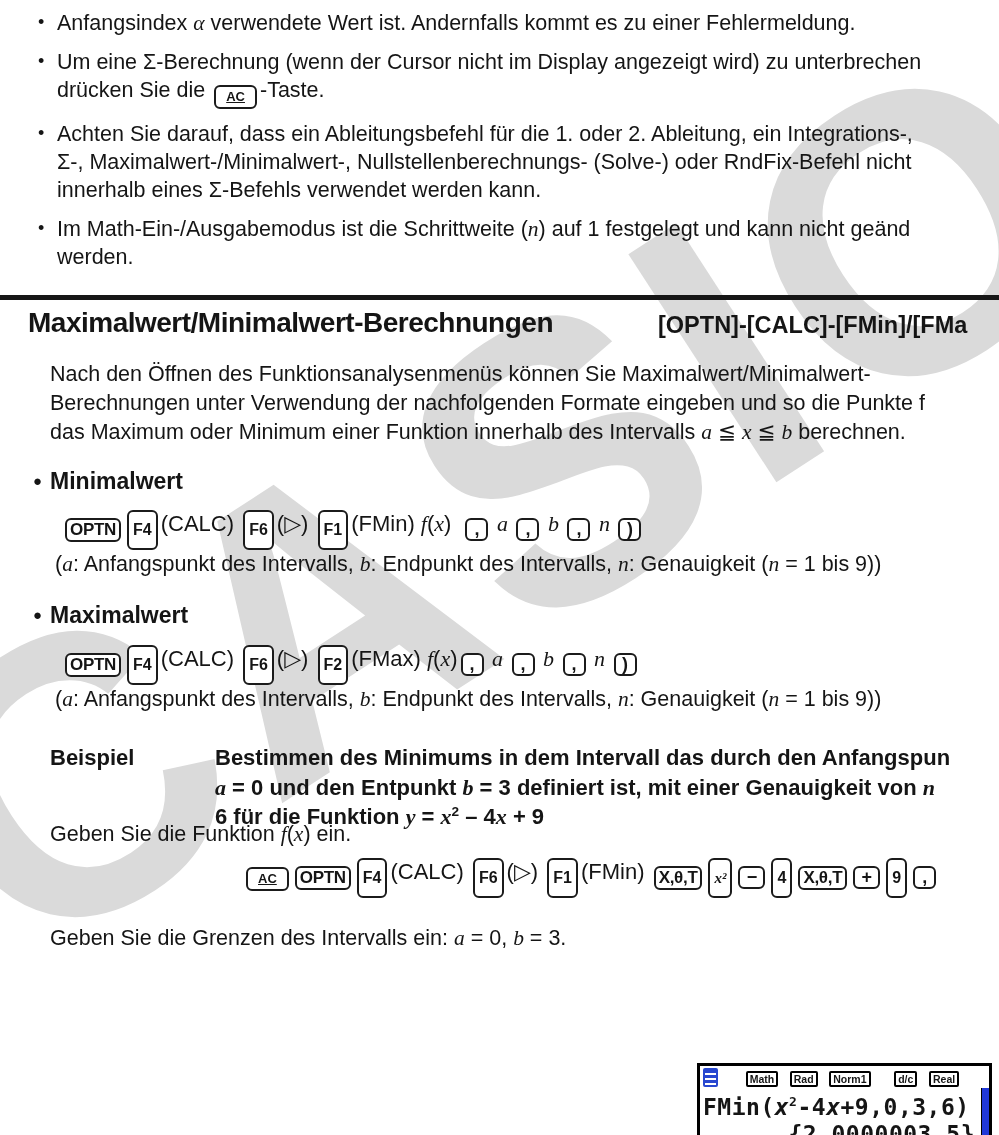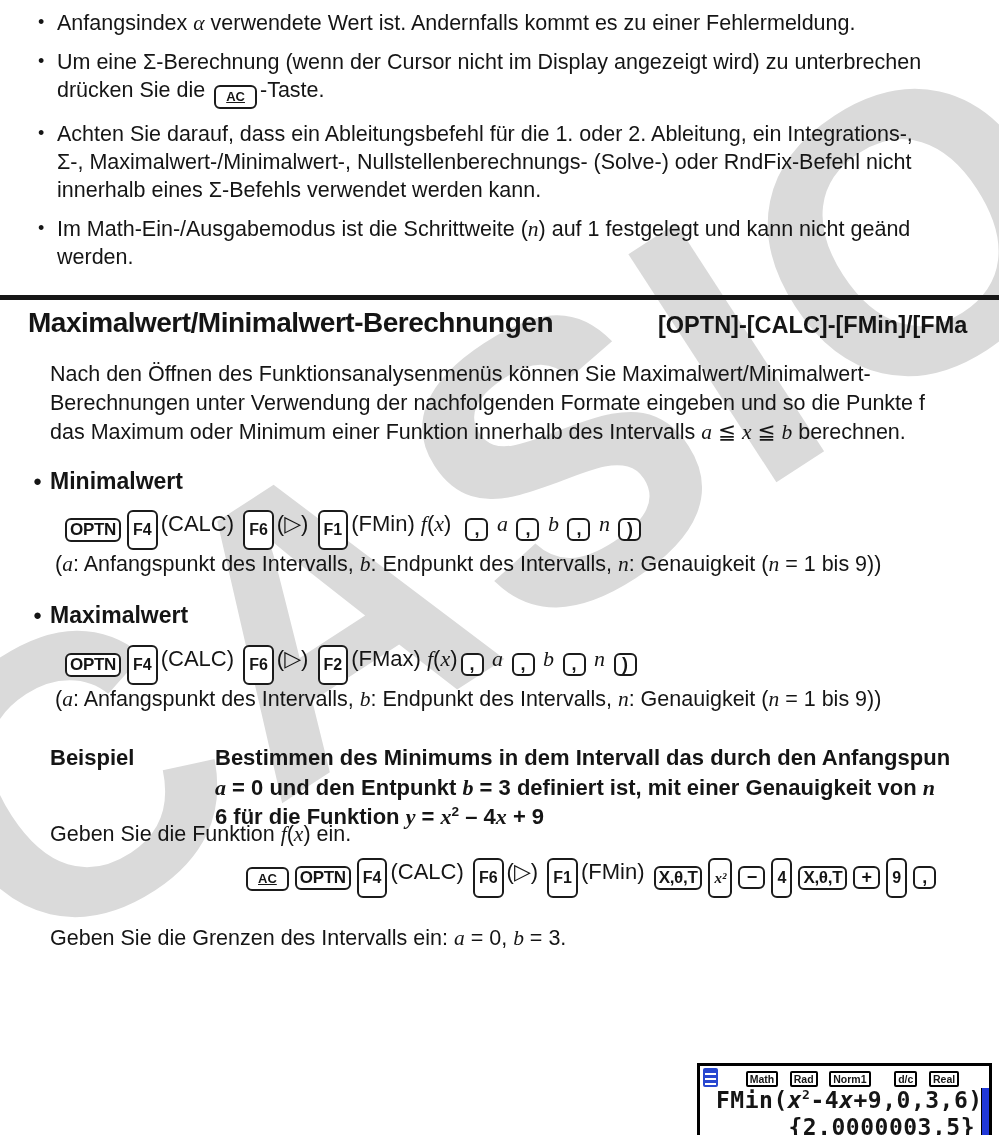--- a/index.html
+++ b/index.html
@@ -60,21 +60,21 @@
   }
   .badges{display:inline-block;margin-left:18px;vertical-align:top;padding-top:5px;}
   .badge{
     display:inline-block;border:2px solid #000;border-radius:2px;font-family:"Liberation Sans",sans-serif;
     font-weight:bold;font-size:10.5px;line-height:12px;padding:0 2px;margin-right:2px;vertical-align:top;
   }
   .badge.gap{margin-left:12px;}
   .sline{font-weight:bold;font-size:23px;line-height:27px;letter-spacing:0.5px;}
   .sline .var{font-family:"DejaVu Sans Mono",monospace;font-style:italic;}
   .sline sup{font-size:13px;}
-  .l1{padding-left:16px;margin-top:1px;}
+  .l1{padding-left:3px;margin-top:8px;}
   .l2{text-align:right;padding-right:14px;}
   .sbar{position:absolute;right:0;top:22px;bottom:0;width:7px;background:#2038d8;border-left:1px solid #000;}
 </style>
 </head>
 <body>
 
 <div class="watermark">CASIO</div>
 
 <div class="content">
 

